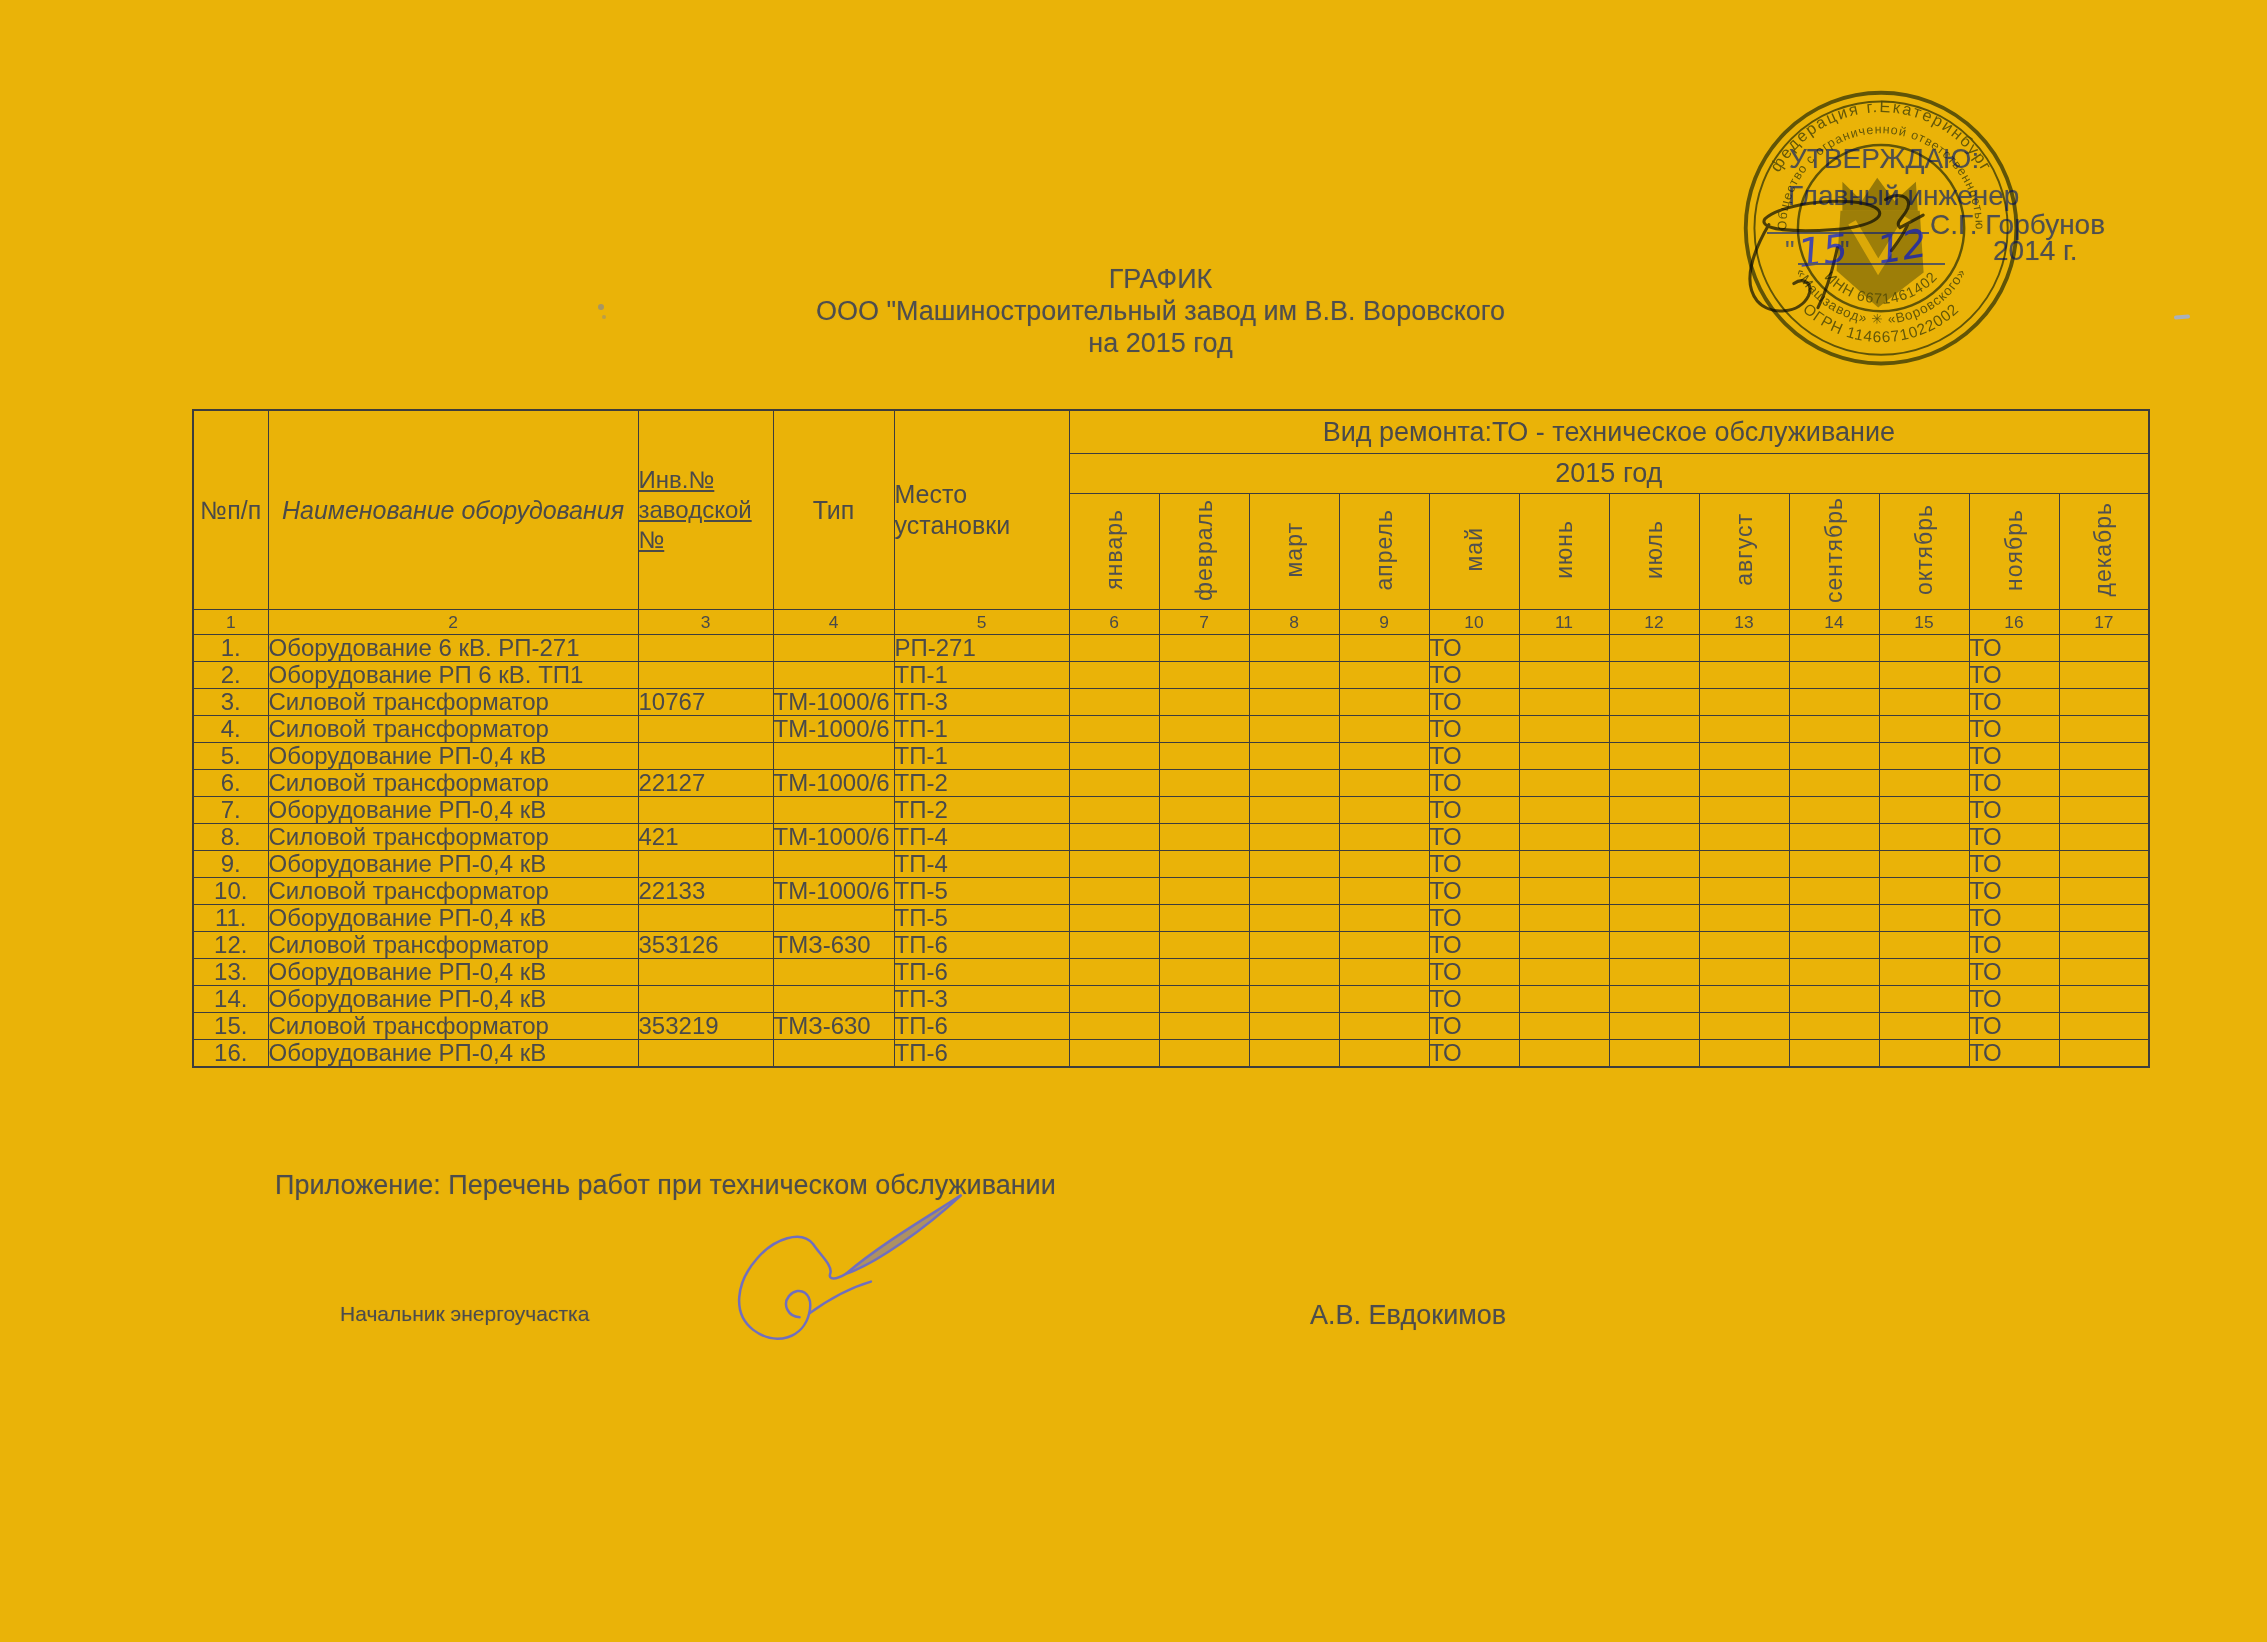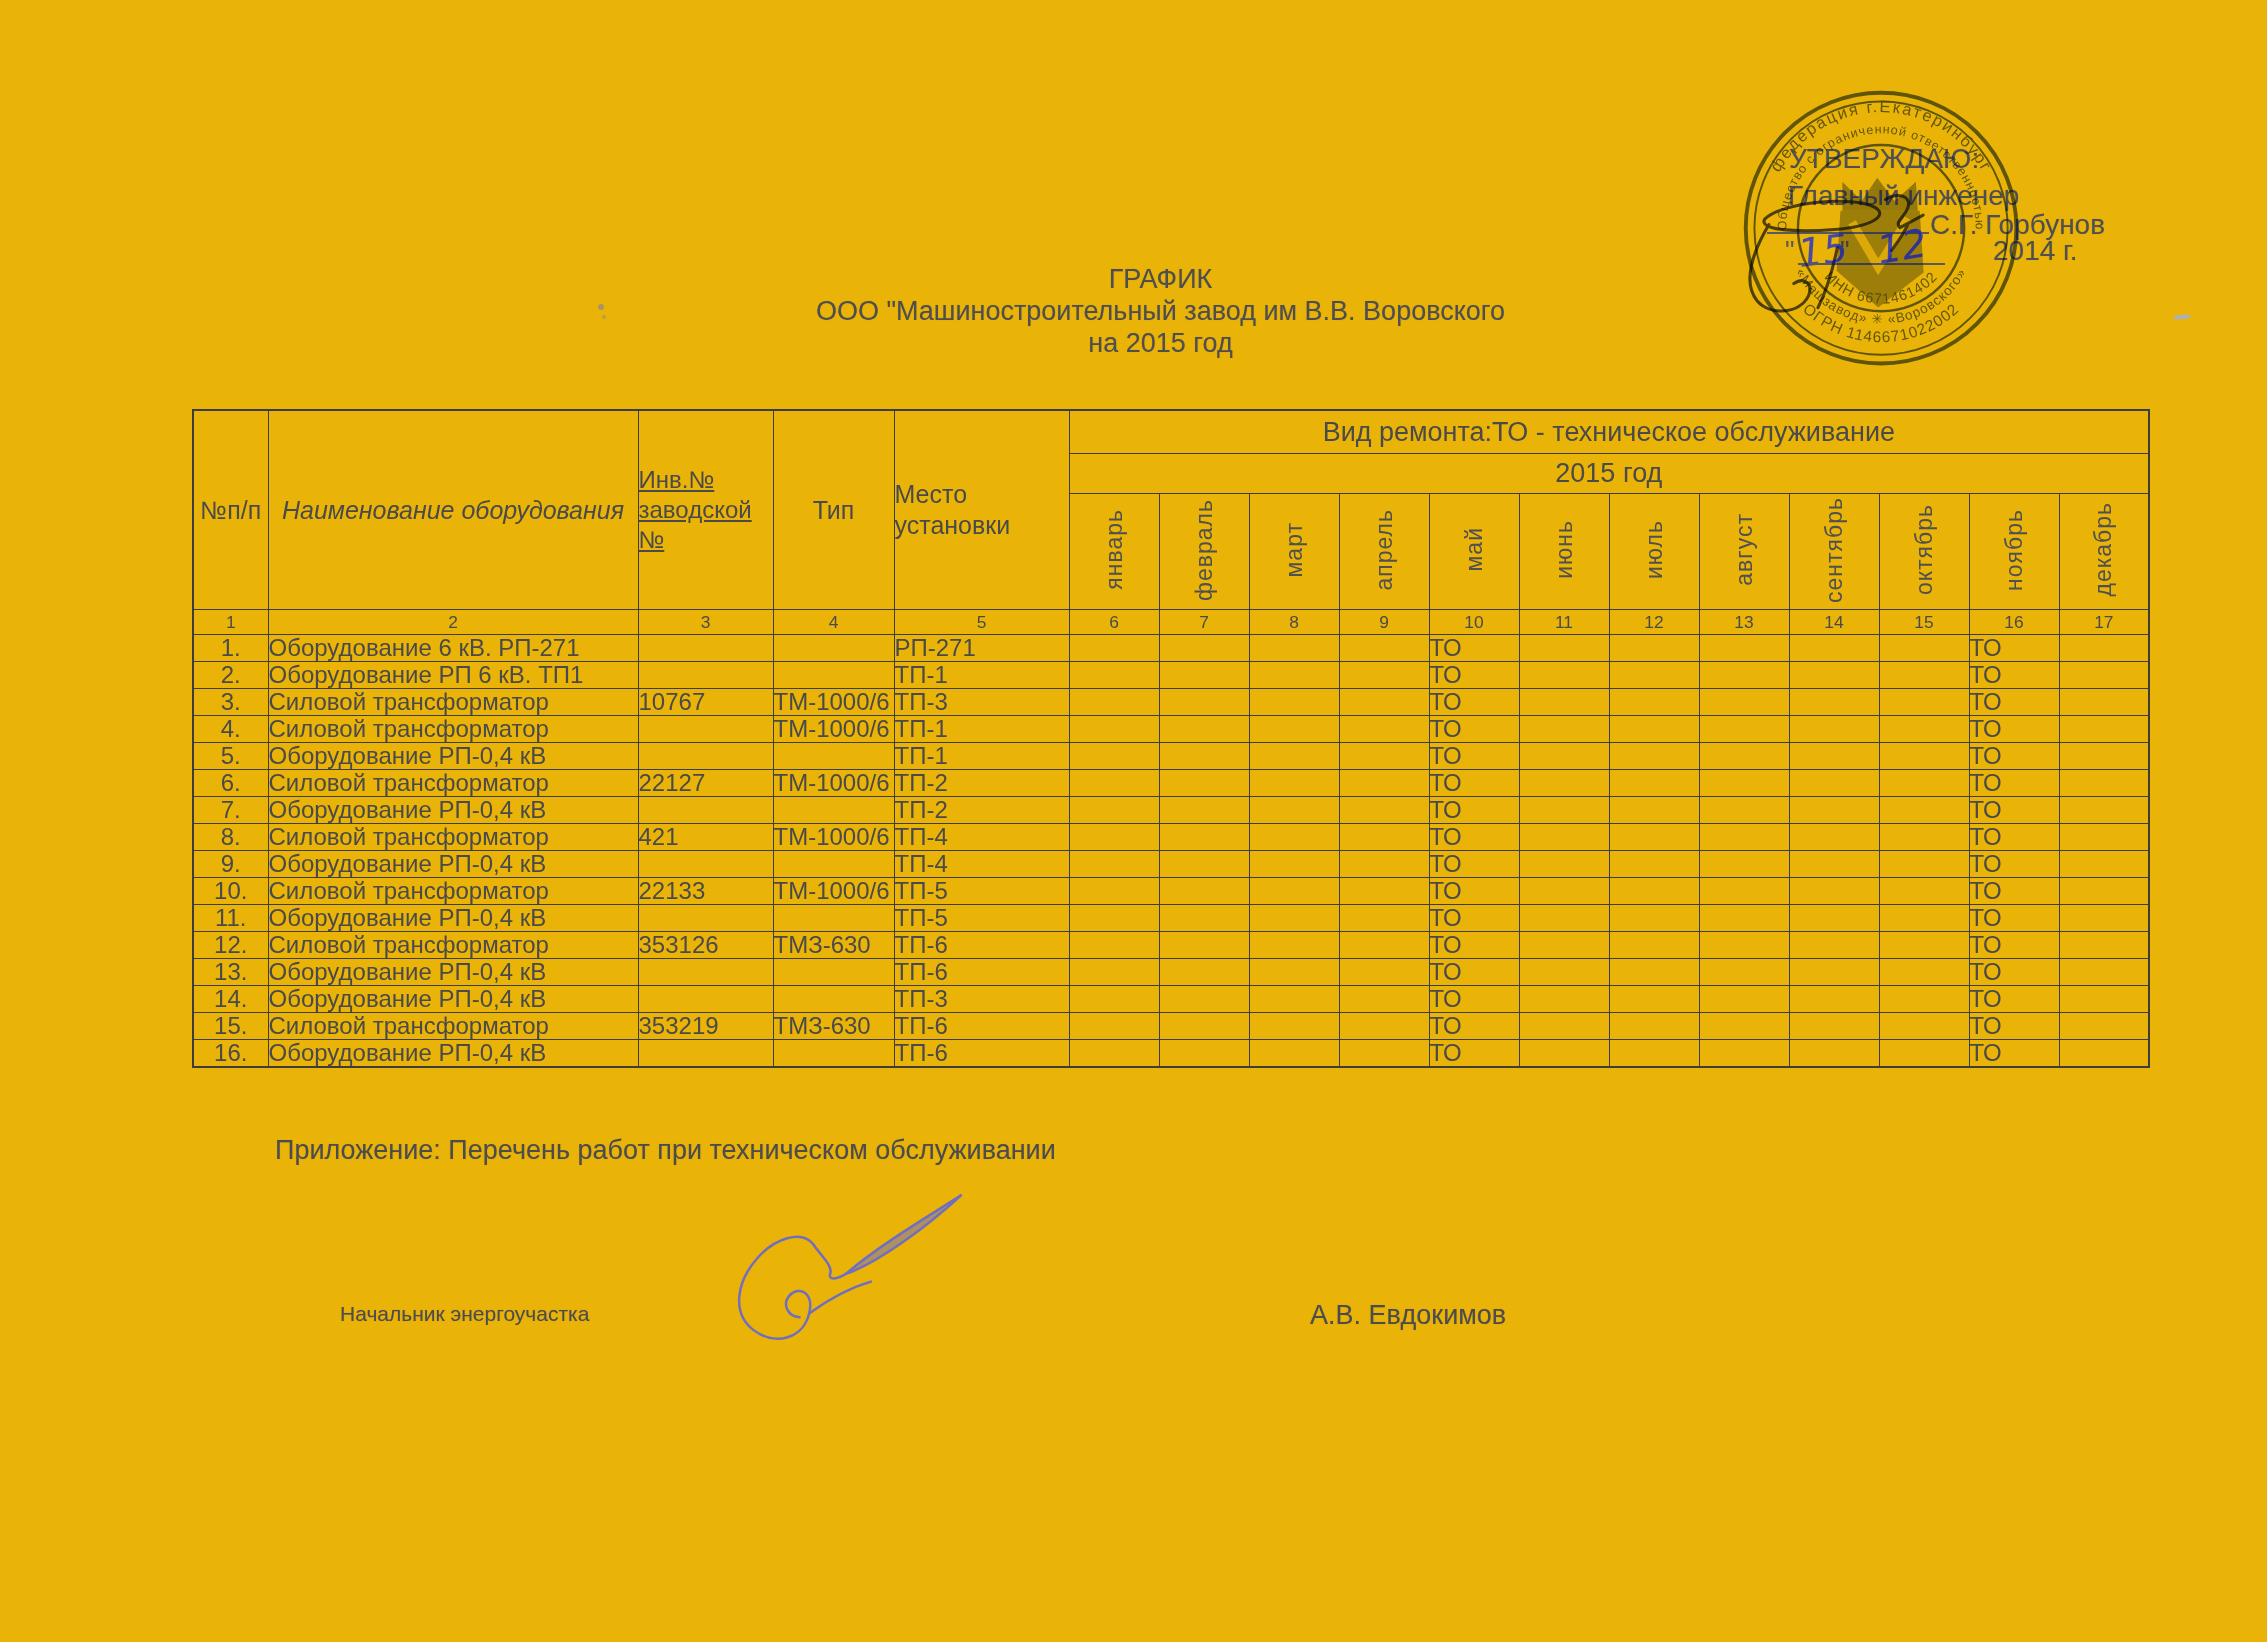--- a/index.html
+++ b/index.html
@@ -50,21 +50,21 @@
   th.hdr-place{text-align:left;padding-left:7.7px;line-height:31px;}
   th.month-th{vertical-align:middle;text-align:center;height:115px;}
   .rot{display:inline-block;writing-mode:vertical-rl;transform:rotate(180deg);
        font-size:23px;color:#505050;letter-spacing:1px;white-space:nowrap;}
   .numbers-row td{height:24px;font-size:17.4px;text-align:center;color:#585858;border-bottom-width:2.9px;}
   tbody td{height:26px;font-size:24px;line-height:26px;white-space:nowrap;}
   td.c-num{text-align:center;}
   td.c-name,td.c-inv,td.c-type,td.c-place{text-align:left;padding-left:7.7px;}
   td.c-month{text-align:left;padding-left:7.7px;color:#5a5a5a;}
   
-  .appendix{position:absolute;left:275px;top:1135px;font-size:27px;color:#4c4c4c;}
+  .appendix{position:absolute;left:275px;top:1170px;font-size:27px;color:#4c4c4c;}
   .f-pos{position:absolute;left:340px;top:1302px;font-size:21px;color:#4c4c4c;}
   .f-name{position:absolute;left:1310px;top:1300px;font-size:27px;color:#4c4c4c;}
   .sign-foot{position:absolute;left:705px;top:1188px;}
   
   .speck{position:absolute;background:#8a8a8a;border-radius:50%;}
   .sp1{left:598px;top:304px;width:5.8px;height:5.8px;opacity:.7;}
   .sp2{left:602px;top:315px;width:3.9px;height:3.9px;opacity:.5;}
   .dash-blue{position:absolute;left:2174px;top:315px;width:16.4px;height:3.9px;
              background:#9fb0dc;border-radius:1.9px;transform:rotate(-4deg);opacity:.85;}
 </style>

